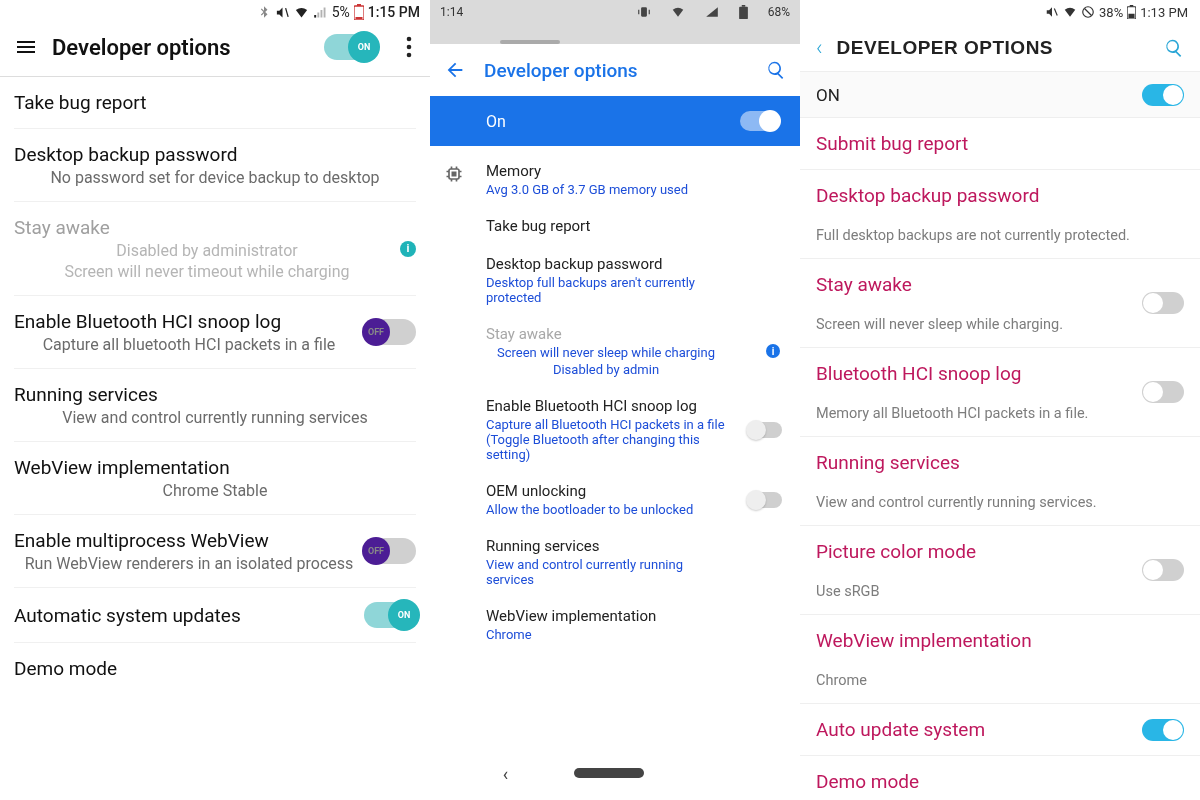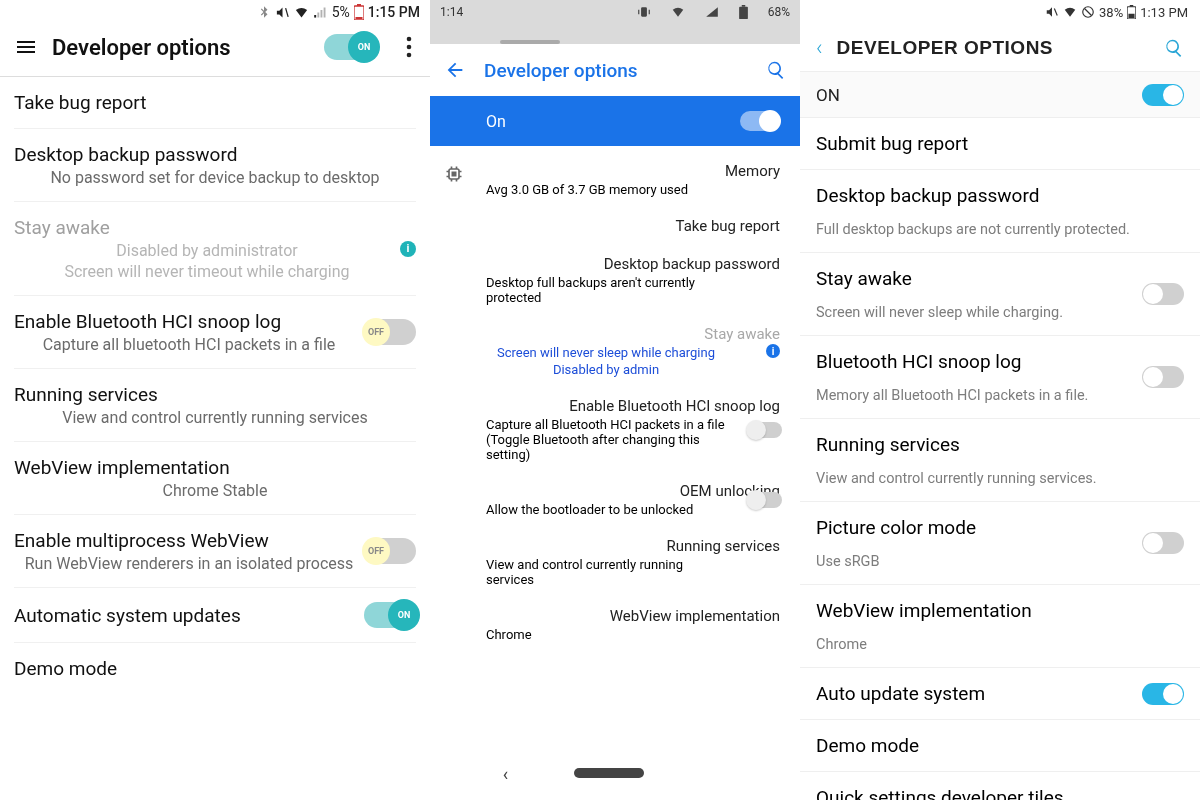--- a/index.html
+++ b/index.html
@@ -35,21 +35,21 @@
   .toggle {
     width: 52px; height: 26px; border-radius: 13px; position:relative; flex-shrink:0;
   }
   .toggle .knob {
     width: 32px; height:32px; border-radius:16px; position:absolute; top:-3px;
     display:flex; align-items:center; justify-content:center; font-size:9px; font-weight:700;
   }
   .p1 .toggle.on { background:#8fd6d8; }
   .p1 .toggle.on .knob { right:-4px; background:#26b6bb; color:#fff; }
   .p1 .toggle.off { background:#d0d0d0; }
-  .p1 .toggle.off .knob { left:-2px; background:#fef9c3; color:#888; width:28px; height:28px; top:-1px;}
+  .p1 .toggle.off .knob { left:-2px; background:#4c1d95; color:#888; width:28px; height:28px; top:-1px;}
   .p1 .kebab { font-size:22px; color:#222;}
   .p1 .info-dot { width:16px;height:16px;border-radius:8px;background:#1fb3b8;display:flex;align-items:center;justify-content:center;color:#fff;font-size:11px;font-weight:700;}
 
   
   .p2 .status-bar {
     height: 24px; background:#dadada; display:flex; align-items:center;
     padding: 0 10px; font-size:12px; color:#333;
   }
   .p2 .status-bar .l { flex:1; }
   .p2 .status-bar .r { display:flex; gap:20px; align-items:center;}
@@ -61,22 +61,22 @@
   .p2 .appbar .back { color:#1a73e8; font-size:22px; }
   .p2 .appbar .title { color:#1a73e8; font-size:19px; font-weight:500; flex:1;}
   .p2 .appbar .search { color:#1a73e8; font-size:20px;}
   .p2 .onbar {
     height:50px; background:#1a73e8; display:flex; align-items:center; padding:0 20px 0 56px; color:#fff; font-size:16px;
   }
   .p2 .onbar .sw { margin-left:auto; width:40px; height:20px; background:rgba(255,255,255,.5); border-radius:10px; position:relative;}
   .p2 .onbar .sw .k { width:22px;height:22px;border-radius:11px;background:#fff;position:absolute;right:-1px;top:-1px;}
   .p2 .content { padding: 6px 0 0 0; }
   .p2 .row { padding: 10px 20px 10px 56px; position:relative; }
-  .p2 .row .title { font-size:15px; color:#222;text-align:right; }
-  .p2 .row .sub { font-size:13px; color:#000000; margin-top:2px; max-width:240px;}
+  .p2 .row .title { font-size:15px; color:#222; }
+  .p2 .row .sub { font-size:13px; color:#1d4ed8; margin-top:2px; max-width:240px;}
   .p2 .row.disabled .title { color:#a8a8a8; }
   .p2 .row.disabled .sub { color:#1d4ed8;text-align:center; }
   .p2 .row .ic { position:absolute; left:14px; top:12px; color:#666; }
   .p2 .row .sw2 { position:absolute; right:18px; top:50%; transform:translateY(-50%);
     width:34px;height:16px;background:#cfcfcf;border-radius:8px;}
   .p2 .row .sw2 .k{ width:20px;height:20px;border-radius:10px;background:#eeeeee;position:absolute;left:-2px;top:-2px;box-shadow:0 1px 2px rgba(0,0,0,.2);}
   .p2 .row .info { position:absolute; right:20px; top:50%; transform:translateY(-50%);
     width:14px;height:14px;border-radius:7px;background:#1a73e8;color:#fff;font-size:10px;display:flex;align-items:center;justify-content:center;font-weight:700;}
   .p2 .navbar { position:absolute; bottom:10px; left:0; right:0; height:34px; display:flex; align-items:center; justify-content:space-around; padding:0 40px;}
   .p2 .navbar .back-nav { font-size:18px; color:#444;}
@@ -92,22 +92,22 @@
   }
   .p3 .appbar .back { color:#2aa6d6; font-size:22px; font-weight:300;}
   .p3 .appbar .title { font-family: "Arial Narrow", Arial, sans-serif; letter-spacing:.5px;
     font-size:19px; font-weight:700; color:#222; flex:1; text-transform:uppercase;}
   .p3 .appbar .search { color:#2aa6d6; font-size:20px;}
   .p3 .onrow { height:46px; display:flex; align-items:center; padding:0 16px; border-bottom:1px solid #eee; background:#fafafa;}
   .p3 .onrow .lbl { font-size:17px; color:#222; flex:1;}
   .p3 .list { padding:0; }
   .p3 .item { padding:14px 16px; border-bottom:1px solid #efefef; display:flex; align-items:center;}
   .p3 .item .txt { flex:1; }
-  .p3 .item .title { font-size:19px; color:#000000; }
-  .p3 .item .sub { font-size:14.5px; color:#7d7d7d; margin-top:14px;}
+  .p3 .item .title { font-size:19px; color:#be185d; }
+  .p3 .item .sub { font-size:14.5px; color:#7d7d7d; margin-top:20px;}
   .sw3 { width:42px; height:22px; background:#d0d0d0; border-radius:11px; position:relative; flex-shrink:0;}
   .sw3 .k { width:20px;height:20px;border-radius:10px;background:#fff;position:absolute;left:1px;top:1px;}
   .sw3.on { background:#29b6e6;}
   .sw3.on .k { left:auto; right:1px;}
 
   svg { display:block; }
   .ico { display:inline-flex; align-items:center; }
 </style>
 </head>
 <body>

